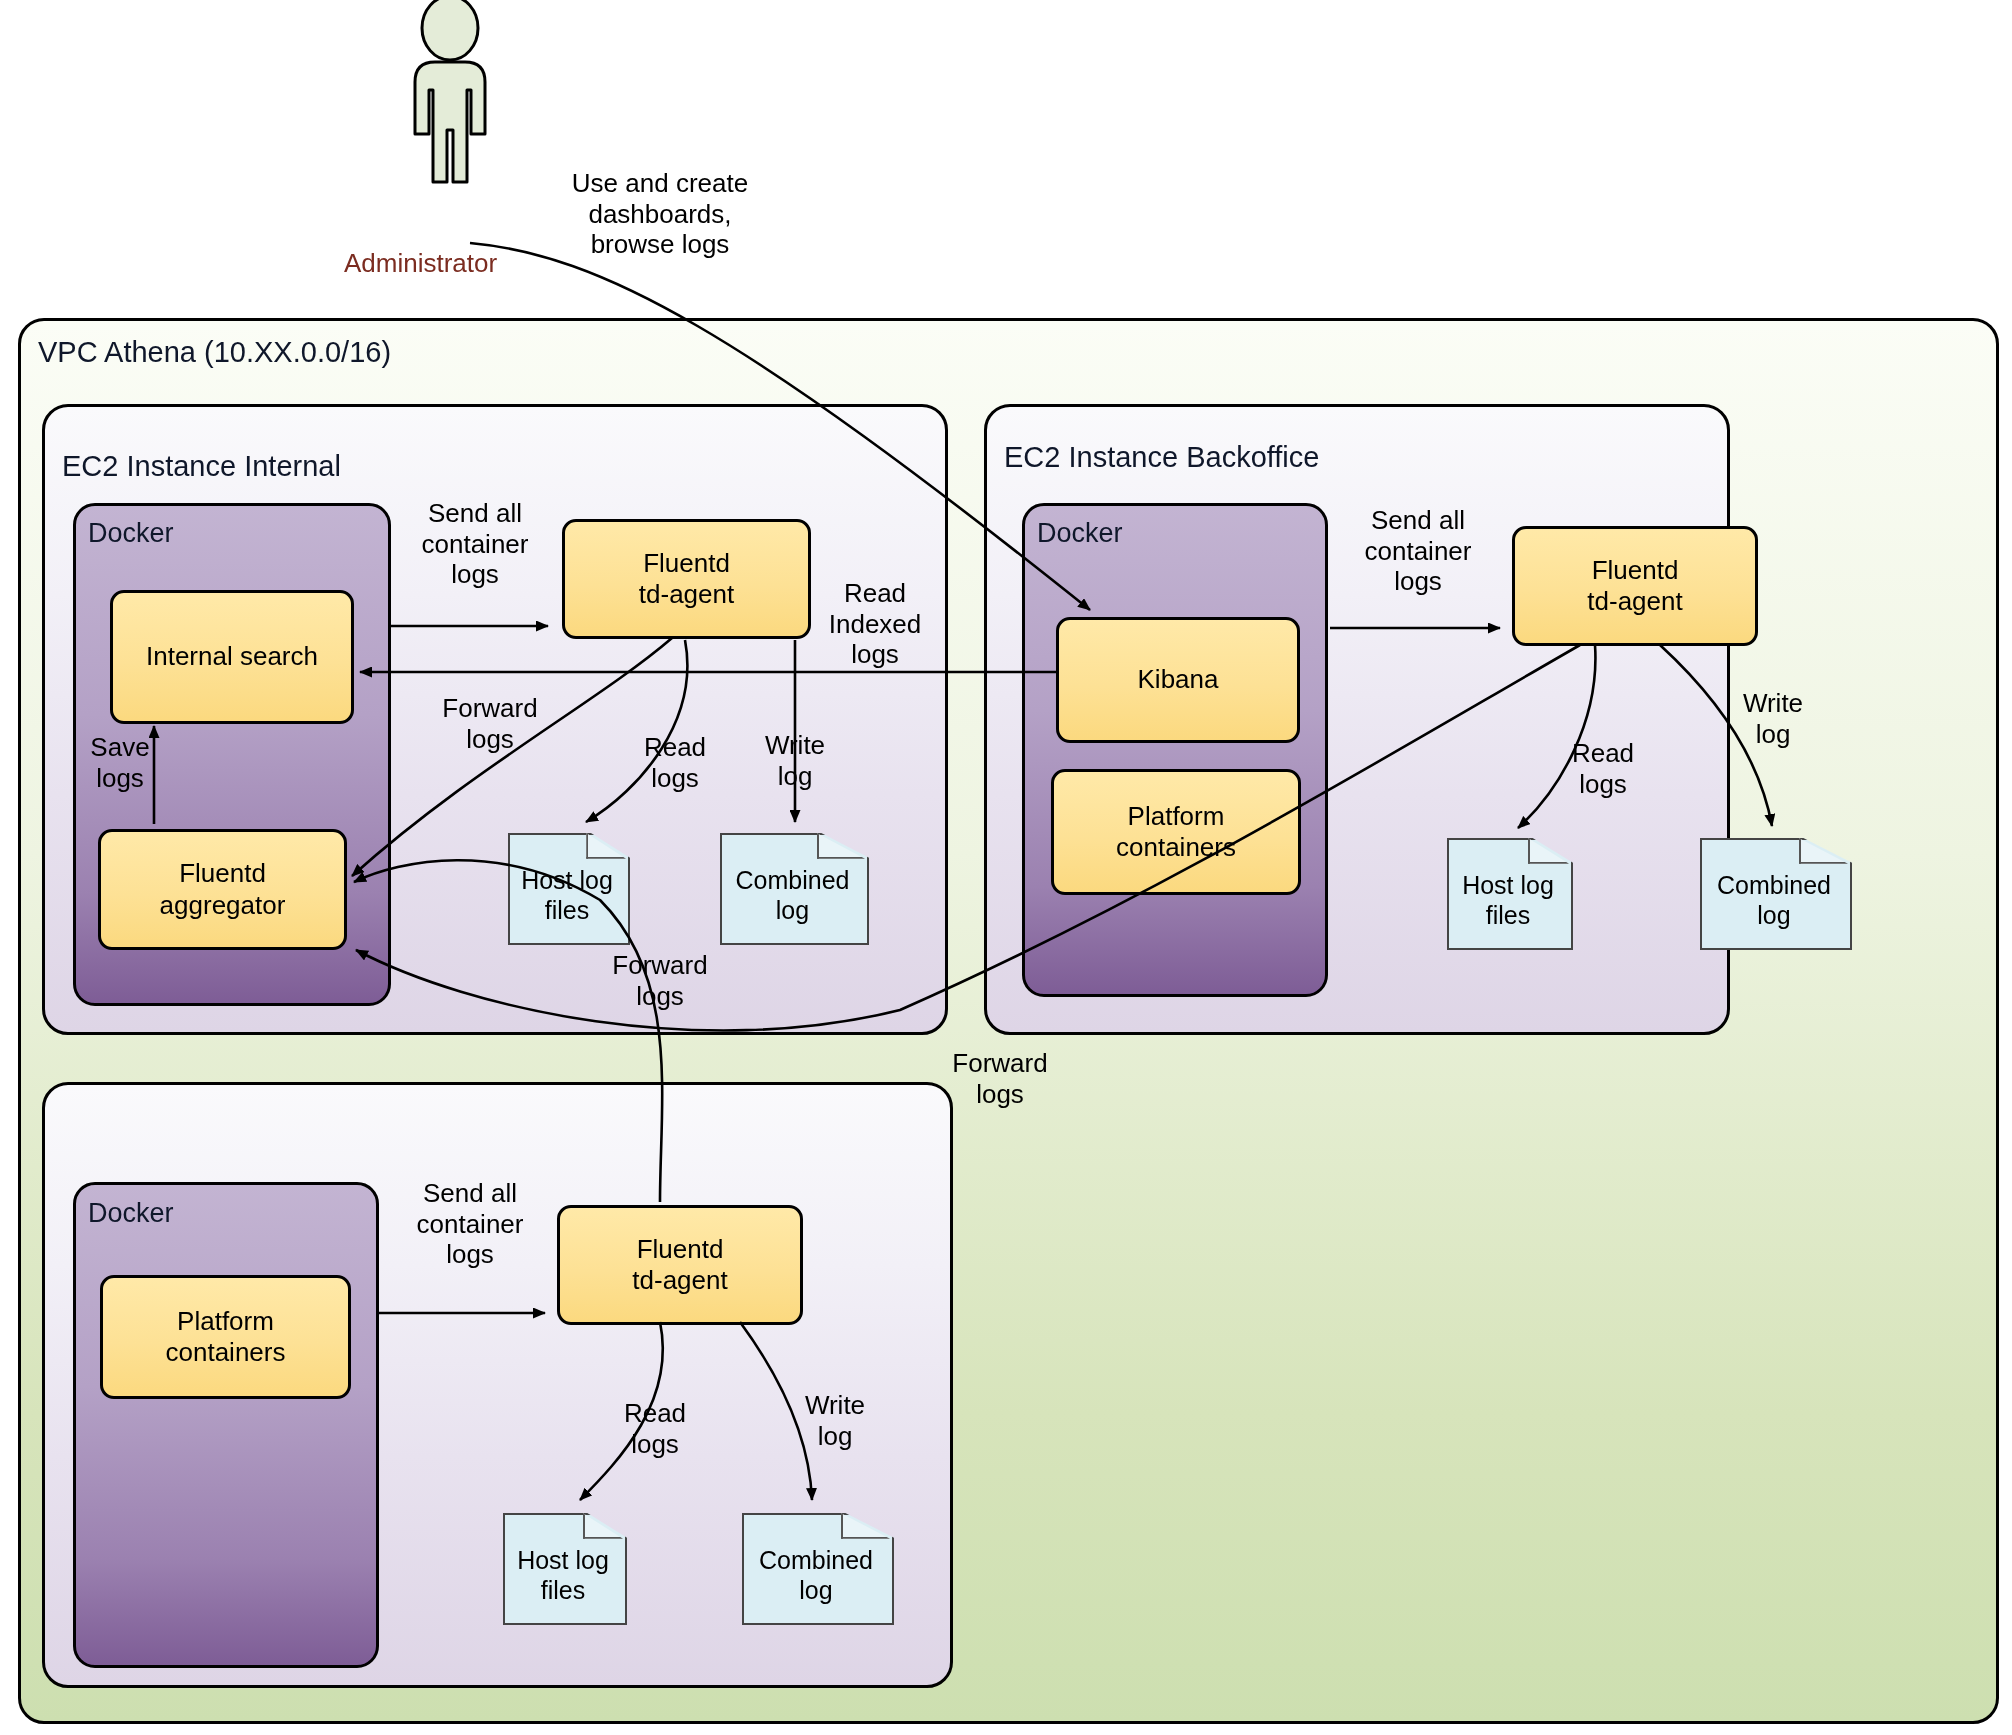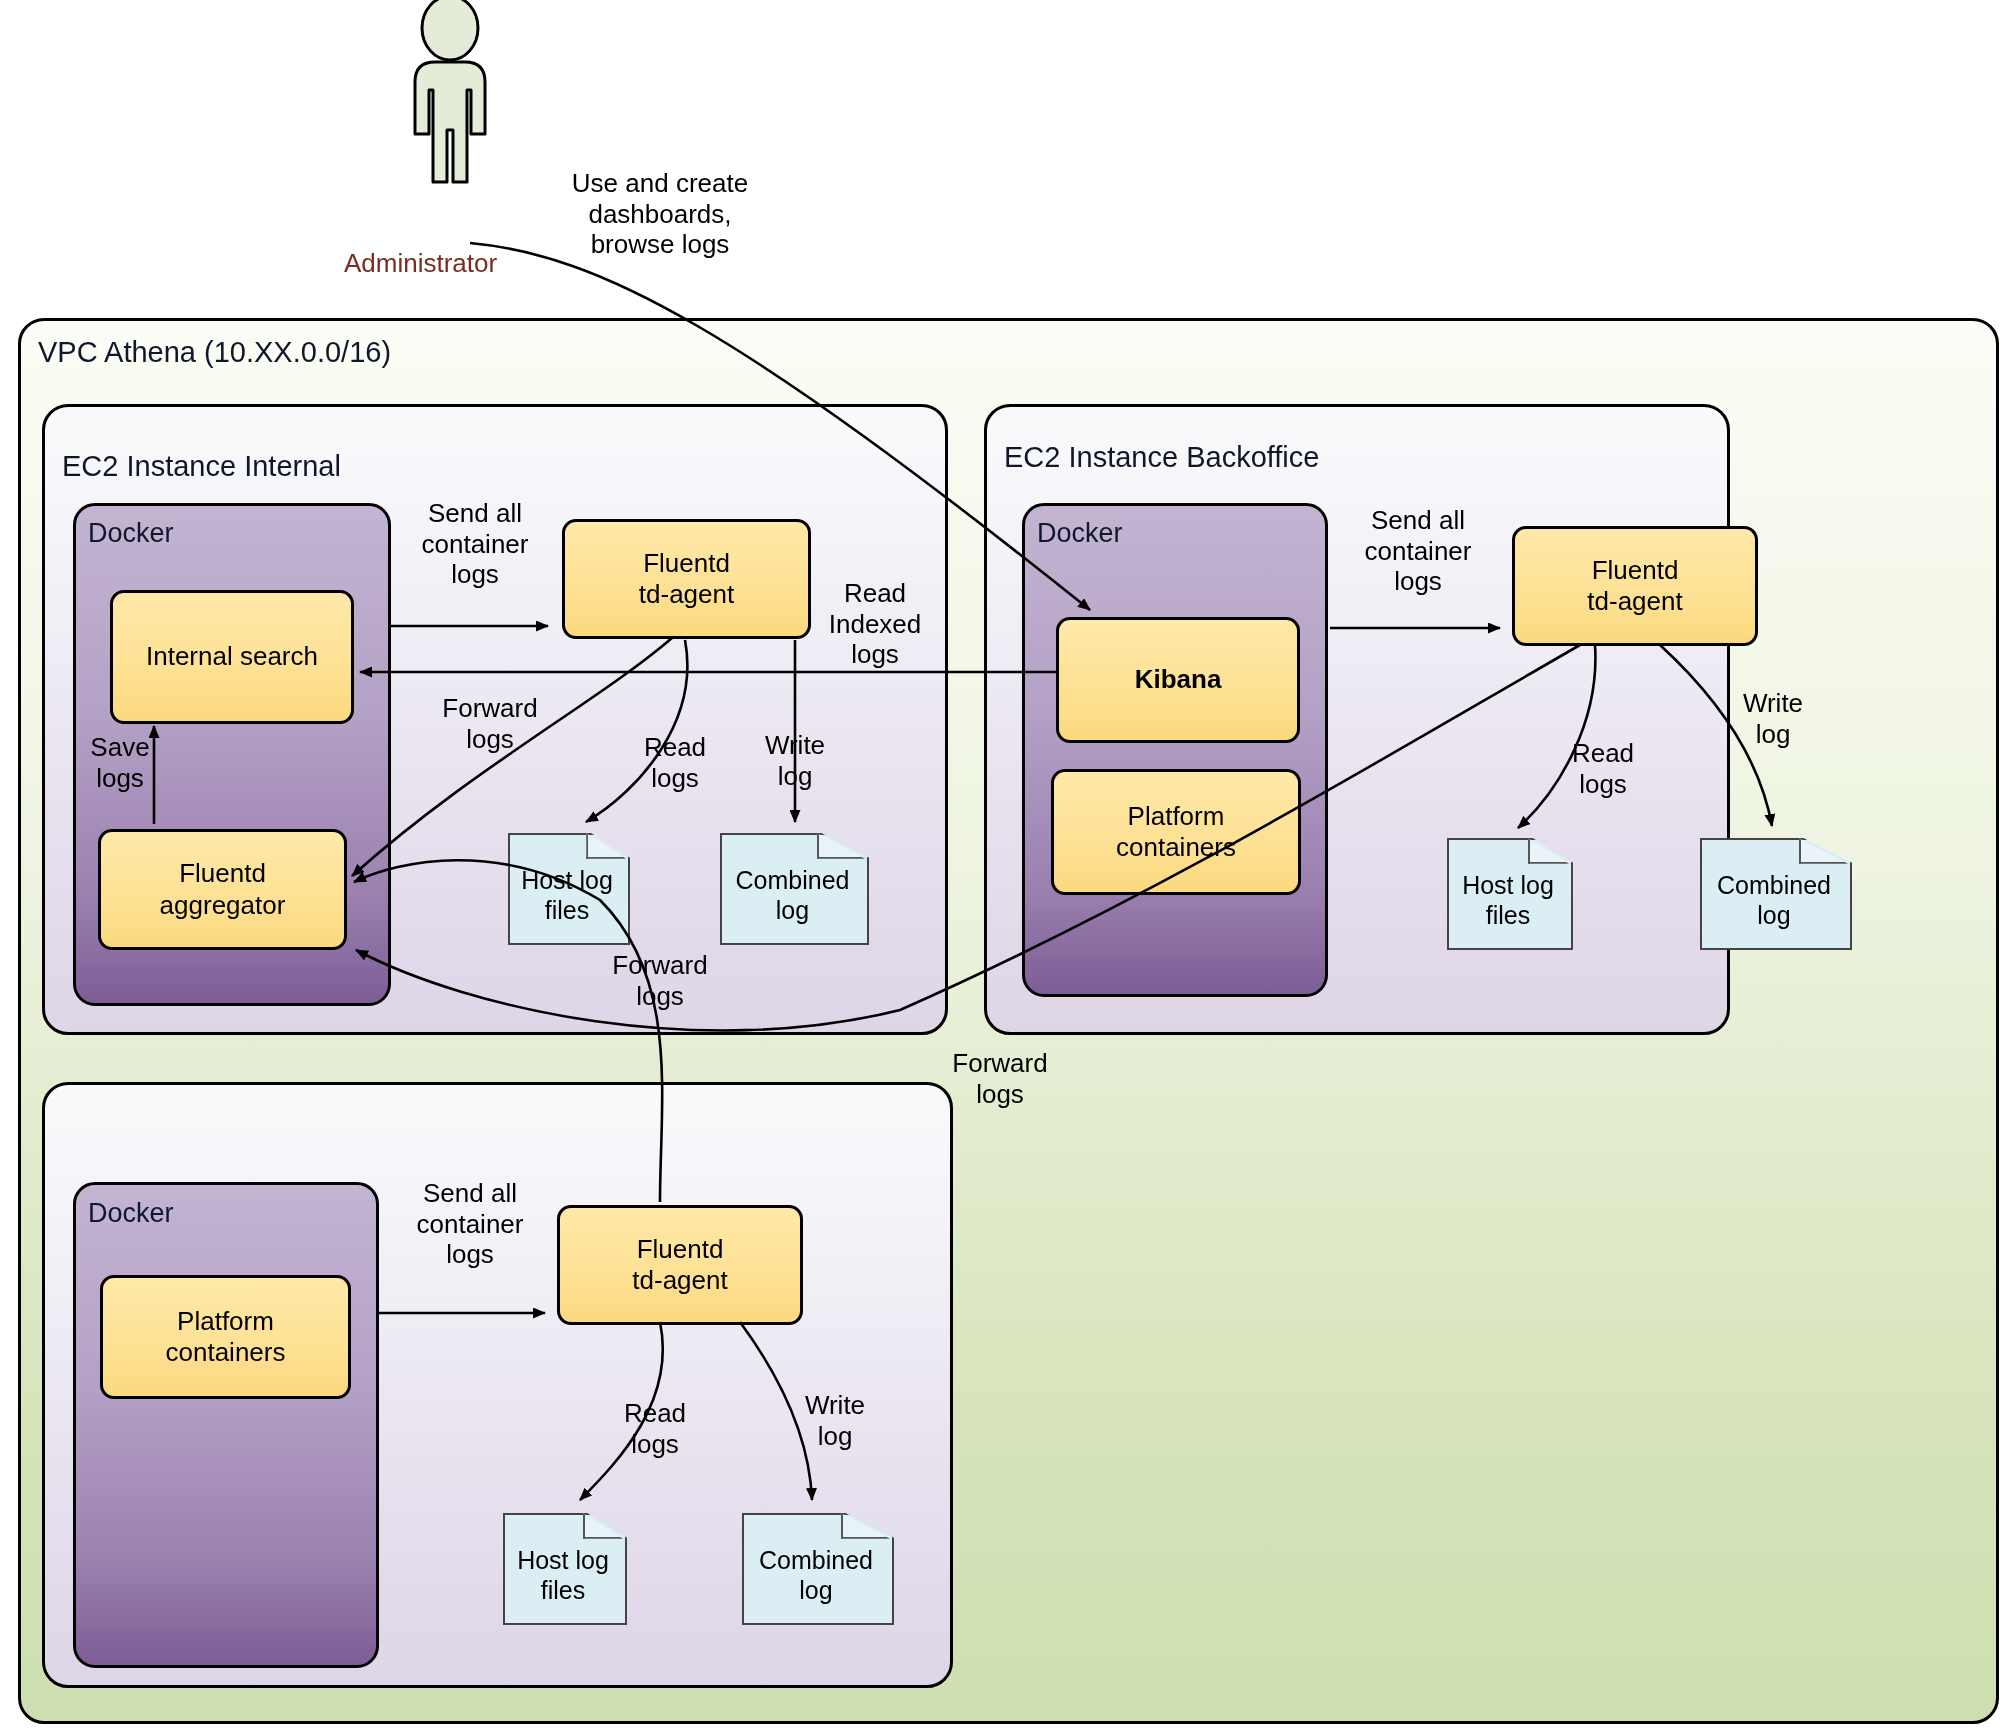--- a/index.html
+++ b/index.html
@@ -101,21 +101,21 @@
 logs</div>
   <div class="lbl" style="left:590px;top:950px;width:140px;">Forward
 logs</div>
 
   <div class="ec2" style="left:984px;top:404px;width:740px;height:625px;"></div>
   <div class="ttl" style="left:1004px;top:441px;">EC2 Instance Backoffice</div>
 
   <div class="docker" style="left:1022px;top:503px;width:300px;height:488px;"></div>
   <div class="ttl" style="left:1037px;top:518px;font-size:27px;">Docker</div>
 
-  <div class="node" style="left:1056px;top:617px;width:238px;height:120px;font-weight:bold;">Kibana</div>
+  <div class="node" style="left:1056px;top:617px;width:238px;height:120px;">Kibana</div>
   <div class="node" style="left:1051px;top:769px;width:244px;height:120px;">Platform
 containers</div>
 
   <div class="node" style="left:1512px;top:526px;width:240px;height:114px;">Fluentd
 td-agent</div>
 
   <div class="doc" style="left:1447px;top:838px;width:122px;height:108px;">
     <div class="body"></div>
     <div class="fold"></div>
     <div class="txt">Host log

